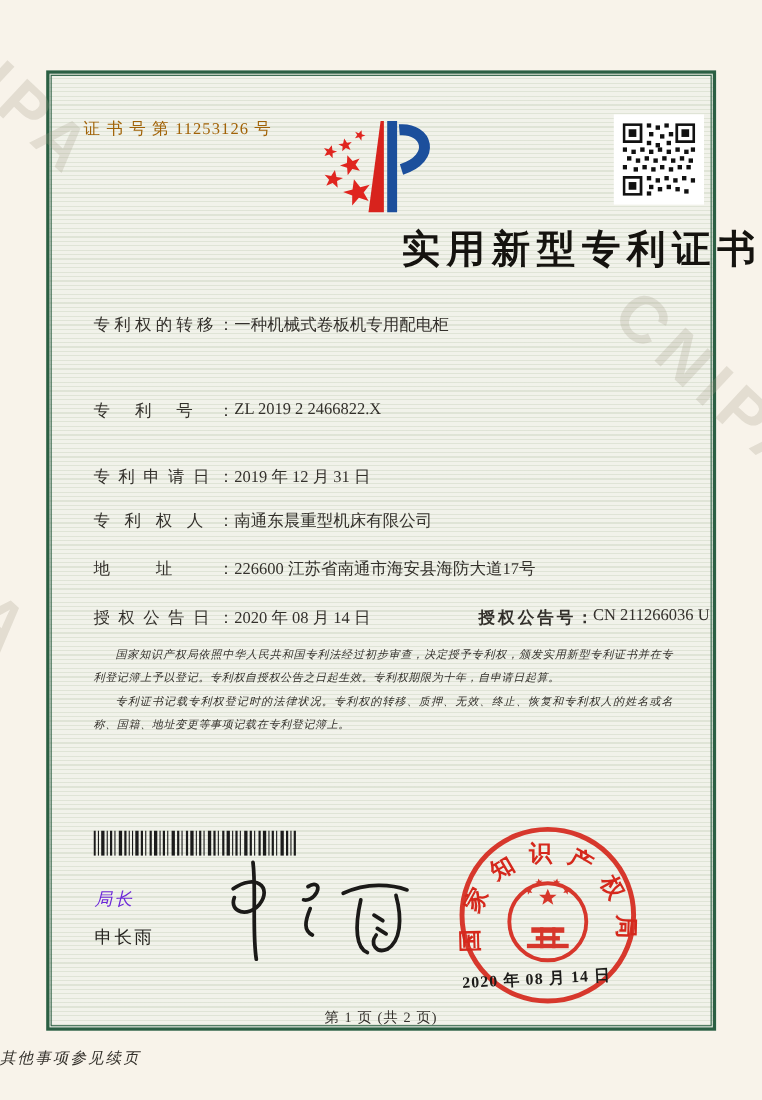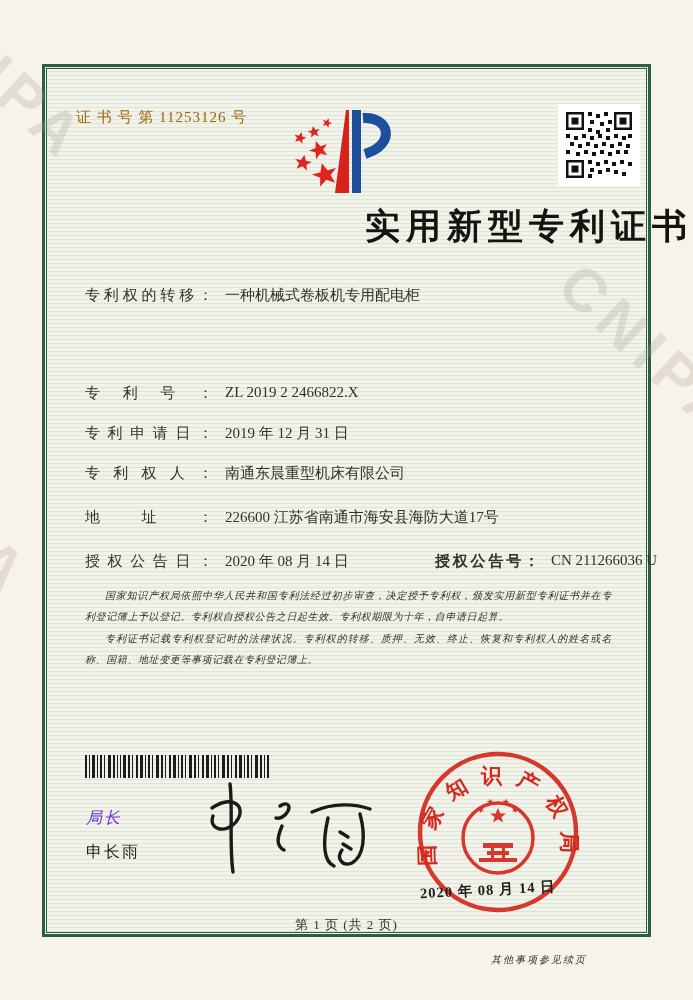--- a/index.html
+++ b/index.html
@@ -61,24 +61,24 @@
     display:inline-block;width:128px;
     text-align:justify;text-align-last:justify;
     vertical-align:top;
   }
   .lbl2{
     display:inline-block;width:104px;
     text-align:justify;text-align-last:justify;
     vertical-align:top;
     font-weight:bold;
   }
-  .val{margin-left:12px;}
+  .val{}
   .r-name{top:286px;}
   .r-inventors{top:344px;}
-  .r-patentno{top:384px;}
+  .r-patentno{top:364px;}
   .r-filing{top:424px;}
   .r-patentee{top:464px;}
   .r-address{top:508px;}
   .r-grant{top:552px;}
   .grant-no-cell{position:absolute;left:350px;top:0;}
   .body-text{
     position:absolute;left:85px;top:586px;width:527px;
     font-size:10px;line-height:20.5px;letter-spacing:0.6px;
     font-style:italic;color:#33302b;
     text-align:justify;
@@ -95,21 +95,21 @@
     font-size:14.5px;font-weight:bold;color:#1d1c1a;
     letter-spacing:1px;transform:rotate(-3deg);
     white-space:nowrap;
   }
   .page-number{
     position:absolute;left:42px;top:916px;width:609px;
     text-align:center;font-size:13px;color:#33302b;letter-spacing:1px;
   }
   .continuation{
     position:absolute;left:0;top:953px;width:587px;
-    text-align:right;font-size:10px;font-style:italic;
+    text-align:left;font-size:14px;font-style:italic;
     color:#33302b;letter-spacing:2px;
   }
 </style>
 </head>
 <body>
 
 <div class="page">
 
   <div class="watermark wm1">CNIPA</div>
   <div class="watermark wm2">CNIPA</div>

